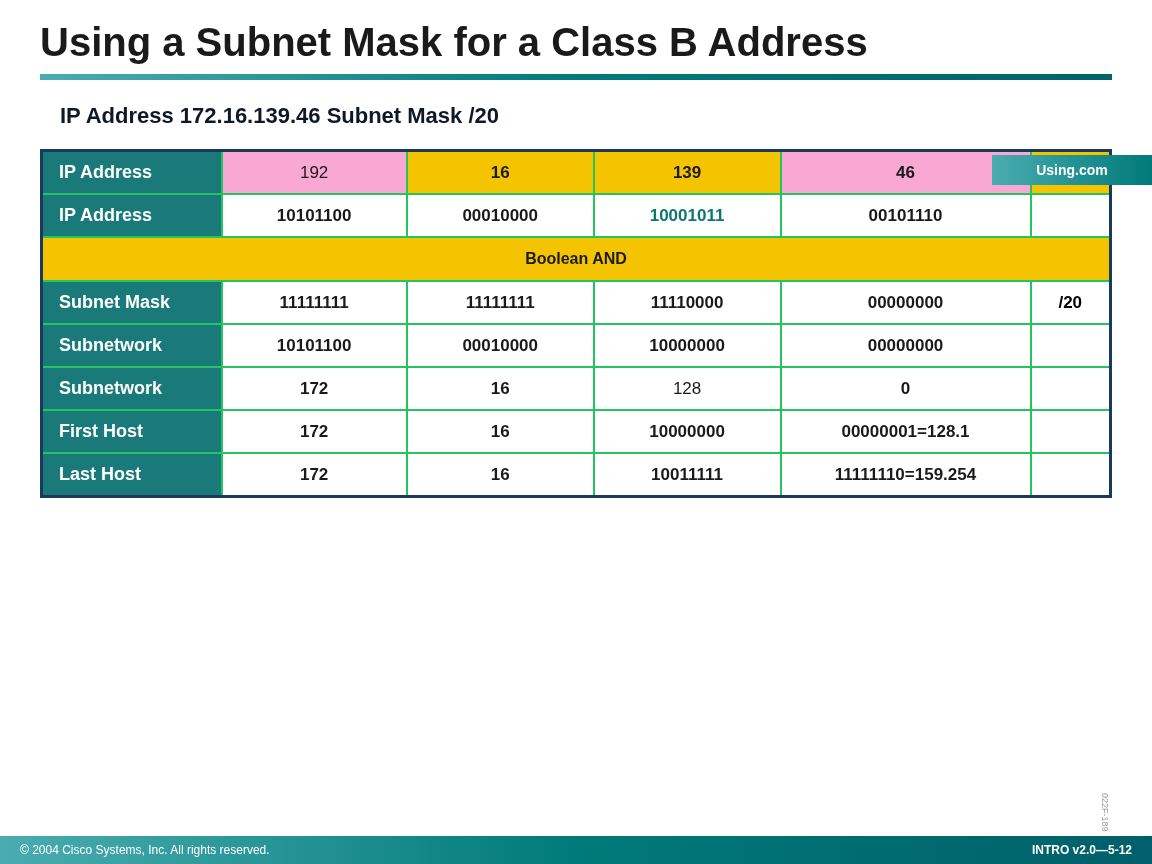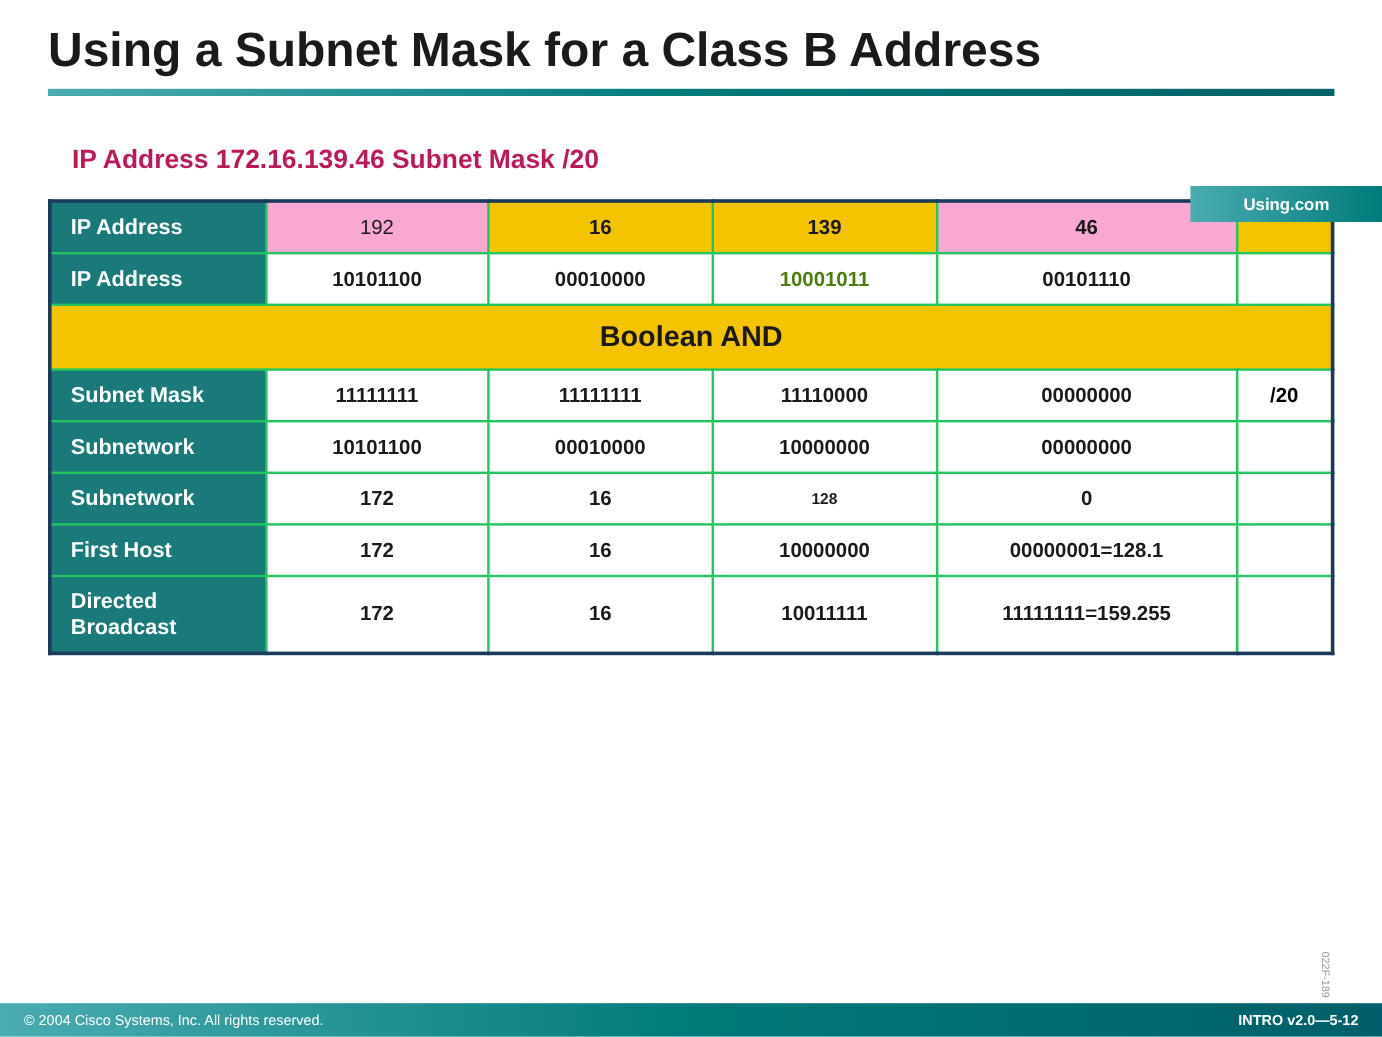--- a/index.html
+++ b/index.html
@@ -50,22 +50,22 @@
     .cisco-text {
       color: white;
       font-size: 14px;
       font-weight: bold;
     }
 
     
     .subtitle {
       font-size: 22px;
       font-weight: bold;
-      color: #be185d;
-      padding: 40px 40px 20px 60px;
+      color: #0f172a;
+      padding: 23px 40px 20px 60px;
     }
 
     
     .main-content {
       padding: 0 40px;
     }
 
     
     .data-table {
       width: 1072px;
@@ -147,26 +147,26 @@
           <td style="text-align: center; font-weight: normal; font-size: 17px; background: #f9a8d4; color: rgb(26, 26, 26);">192</td>
           <td style="text-align: center; font-weight: bold; font-size: 17px; background: rgb(245, 196, 0); color: rgb(26, 26, 26);">16</td>
           <td style="text-align: center; font-weight: bold; font-size: 17px; background: rgb(245, 196, 0); color: rgb(26, 26, 26);">139</td>
           <td style="text-align: center; font-weight: bold; font-size: 17px; background: #f9a8d4; color: rgb(26, 26, 26); width: 250px;">46</td>
           <td style="text-align: center; font-weight: bold; font-size: 17px; width: 80px; background: rgb(245, 196, 0);"></td>
         </tr>
         <tr>
           <td class="col-label" style="white-space: pre-line;">IP Address</td>
           <td style="text-align: center; font-weight: bold; font-size: 17px; background: rgb(255, 255, 255); color: rgb(26, 26, 26);">10101100</td>
           <td style="text-align: center; font-weight: bold; font-size: 17px; background: rgb(255, 255, 255); color: rgb(26, 26, 26);">00010000</td>
-          <td style="text-align: center; font-weight: bold; font-size: 17px; background: rgb(255, 255, 255); color: #4d7c0f;">10001011</td>
+          <td style="text-align: center; font-weight: bold; font-size: 17px; background: rgb(255, 255, 255); color: #0f766e;">10001011</td>
           <td style="text-align: center; font-weight: bold; font-size: 17px; background: rgb(255, 255, 255); color: rgb(26, 26, 26); width: 250px;">00101110</td>
           <td style="text-align: center; font-weight: bold; font-size: 17px; width: 80px; background: rgb(255, 255, 255);"></td>
         </tr>
         <tr>
-          <td colspan="6" style="background: rgb(245, 196, 0); color: rgb(26, 26, 26); text-align: center; font-size: 24px; font-weight: bold; padding: 12px;">Boolean AND</td>
+          <td colspan="6" style="background: rgb(245, 196, 0); color: rgb(26, 26, 26); text-align: center; font-size: 16px; font-weight: bold; padding: 12px;">Boolean AND</td>
         </tr>
         <tr>
           <td class="col-label" style="white-space: pre-line;">Subnet Mask</td>
           <td style="text-align: center; font-weight: bold; font-size: 17px; background: rgb(255, 255, 255); color: rgb(26, 26, 26);">11111111</td>
           <td style="text-align: center; font-weight: bold; font-size: 17px; background: rgb(255, 255, 255); color: rgb(26, 26, 26);">11111111</td>
           <td style="text-align: center; font-weight: bold; font-size: 17px; background: rgb(255, 255, 255); color: rgb(26, 26, 26); margin-left: 48px;">11110000</td>
           <td style="text-align: center; font-weight: bold; font-size: 17px; background: rgb(255, 255, 255); color: rgb(26, 26, 26); width: 250px;">00000000</td>
           <td style="text-align: center; font-weight: bold; font-size: 17px; width: 80px; background: rgb(255, 255, 255);">/20</td>
         </tr>
         <tr>
@@ -174,39 +174,38 @@
           <td style="text-align: center; font-weight: bold; font-size: 17px; background: rgb(255, 255, 255); color: rgb(26, 26, 26);">10101100</td>
           <td style="text-align: center; font-weight: bold; font-size: 17px; background: rgb(255, 255, 255); color: rgb(26, 26, 26);">00010000</td>
           <td style="text-align: center; font-weight: bold; font-size: 17px; background: rgb(255, 255, 255); color: rgb(26, 26, 26);">10000000</td>
           <td style="text-align: center; font-weight: bold; font-size: 17px; background: rgb(255, 255, 255); color: rgb(26, 26, 26); width: 250px;">00000000</td>
           <td style="text-align: center; font-weight: bold; font-size: 17px; width: 80px; background: rgb(255, 255, 255);"></td>
         </tr>
         <tr>
           <td class="col-label" style="white-space: pre-line;">Subnetwork</td>
           <td style="text-align: center; font-weight: bold; font-size: 17px; background: rgb(255, 255, 255); color: rgb(26, 26, 26);">172</td>
           <td style="text-align: center; font-weight: bold; font-size: 17px; background: rgb(255, 255, 255); color: rgb(26, 26, 26);">16</td>
-          <td style="text-align: center; font-weight: bold; font-size: 13px; background: rgb(255, 255, 255); color: rgb(26, 26, 26);">128</td>
+          <td style="text-align: center; font-weight: normal; font-size: 17px; background: rgb(255, 255, 255); color: rgb(26, 26, 26);">128</td>
           <td style="text-align: center; font-weight: bold; font-size: 17px; background: rgb(255, 255, 255); color: rgb(26, 26, 26); width: 250px;">0</td>
           <td style="text-align: center; font-weight: bold; font-size: 17px; width: 80px; background: rgb(255, 255, 255);"></td>
         </tr>
         <tr>
           <td class="col-label" style="white-space: pre-line;">First Host</td>
           <td style="text-align: center; font-weight: bold; font-size: 17px; background: rgb(255, 255, 255); color: rgb(26, 26, 26);">172</td>
           <td style="text-align: center; font-weight: bold; font-size: 17px; background: rgb(255, 255, 255); color: rgb(26, 26, 26);">16</td>
           <td style="text-align: center; font-weight: bold; font-size: 17px; background: rgb(255, 255, 255); color: rgb(26, 26, 26);">10000000</td>
           <td style="text-align: center; font-weight: bold; font-size: 17px; background: rgb(255, 255, 255); color: rgb(26, 26, 26); width: 250px;">00000001=128.1</td>
           <td style="text-align: center; font-weight: bold; font-size: 17px; width: 80px; background: rgb(255, 255, 255);"></td>
         </tr>
         <tr>
-          <td class="col-label" style="white-space: pre-line;">Directed
-Broadcast</td>
+          <td class="col-label" style="white-space: pre-line;">Last Host</td>
           <td style="text-align: center; font-weight: bold; font-size: 17px; background: rgb(255, 255, 255); color: rgb(26, 26, 26);">172</td>
           <td style="text-align: center; font-weight: bold; font-size: 17px; background: rgb(255, 255, 255); color: rgb(26, 26, 26);">16</td>
           <td style="text-align: center; font-weight: bold; font-size: 17px; background: rgb(255, 255, 255); color: rgb(26, 26, 26);">10011111</td>
-          <td style="text-align: center; font-weight: bold; font-size: 17px; background: rgb(255, 255, 255); color: rgb(26, 26, 26); width: 250px;">11111111=159.255</td>
+          <td style="text-align: center; font-weight: bold; font-size: 17px; background: rgb(255, 255, 255); color: rgb(26, 26, 26); width: 250px;">11111110=159.254</td>
           <td style="text-align: center; font-weight: bold; font-size: 17px; width: 80px; background: rgb(255, 255, 255);"></td>
         </tr>
       </tbody>
   </table>
 </div>
 
 <div class="img-ref">022F-189</div>
 
 <div class="footer">
   <span class="footer-left">© 2004 Cisco Systems, Inc. All rights reserved.</span>

